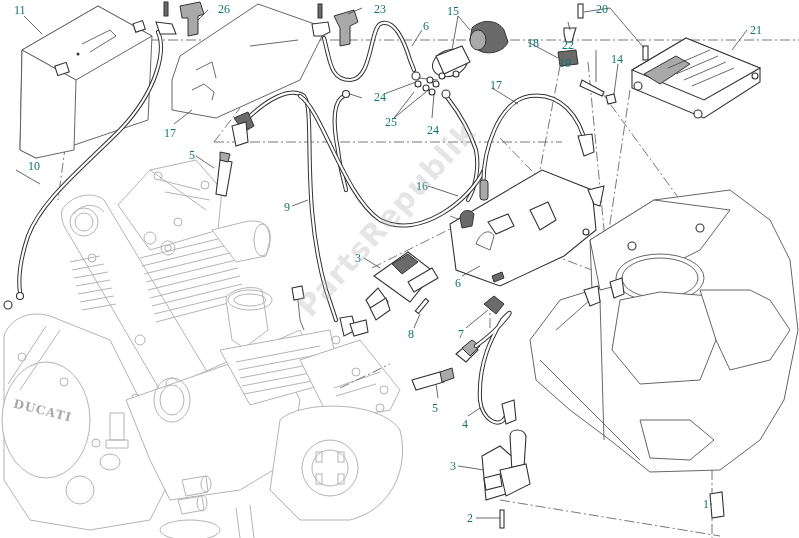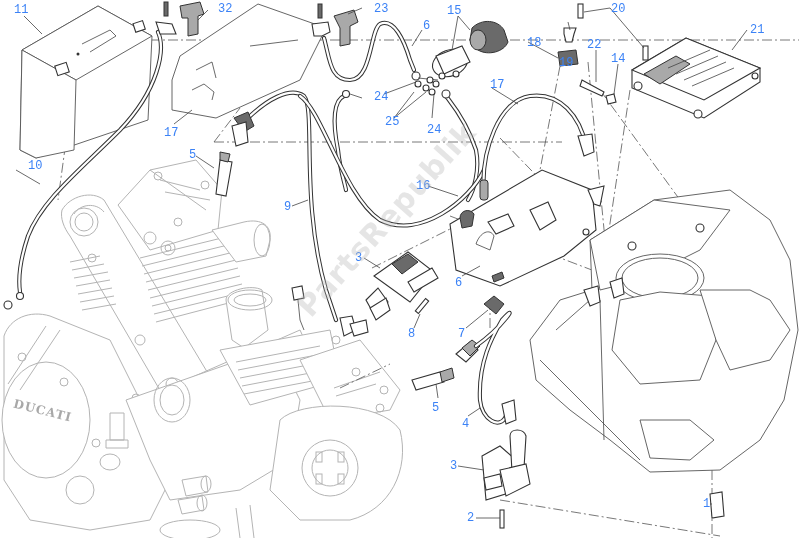--- a/index.html
+++ b/index.html
@@ -1,18 +1,18 @@
 <!DOCTYPE html>
 <html><head>
 <meta charset="utf-8">
 <style>
   html, body { margin: 0; padding: 0; background: #ffffff; }
   body { width: 799px; height: 538px; overflow: hidden; position: relative; font-family: "Liberation Sans", sans-serif; }
   #diagram { position: absolute; left: 0; top: 0; width: 799px; height: 538px; }
-  .label { position: absolute; font-size: 12px; color: #3b82f6; line-height: 12px; font-family: Liberation Mono, monospace; }
+  .label { position: absolute; font-size: 12px; color: #0f766e; line-height: 12px; font-family: Liberation Serif, serif; }
   .watermark { position: absolute; left: 290px; top: 300px; font-size: 30px; font-weight: bold; color: rgba(180,180,180,0.35); transform: rotate(-48deg); transform-origin: left top; letter-spacing: 1px; font-family: "DejaVu Sans", sans-serif; white-space: nowrap; }
   .eng { stroke: #b4b4b4; fill: none; stroke-width: 1; }
   .engf { stroke: #b4b4b4; fill: #ffffff; stroke-width: 1; }
   .part { stroke: #333; fill: #ffffff; stroke-width: 1.1; }
   .partd { stroke: #333; fill: #6a6a6a; stroke-width: 1; }
   .partg { stroke: #333; fill: #a9a9a9; stroke-width: 1; }
   .cable { stroke: #333; fill: none; stroke-width: 4.2; stroke-linecap: round; }
   .cablei { stroke: #ffffff; fill: none; stroke-width: 2.2; stroke-linecap: round; }
   .lead { stroke: #444; fill: none; stroke-width: 0.8; }
   .dash { stroke: #555; fill: none; stroke-width: 0.8; stroke-dasharray: 10 3 2 3; }
@@ -324,29 +324,29 @@
     <path class="lead" d="M466,328 L488,310"></path>
     <path class="lead" d="M438,398 L436,384"></path>
     <path class="lead" d="M468,416 L480,408"></path>
     <path class="lead" d="M458,466 L484,470"></path>
     <path class="lead" d="M476,518 L500,518"></path>
     <path class="lead" d="M710,504 L712,504"></path>
   </g>
 </svg>
 
 <div class="label" style="left:14px;top:4px;">11</div>
-<div class="label" style="left:218px;top:3px;">32</div>
+<div class="label" style="left:218px;top:3px;">26</div>
 <div class="label" style="left:374px;top:3px;">23</div>
 <div class="label" style="left:423px;top:20px;">6</div>
 <div class="label" style="left:447px;top:5px;">15</div>
 <div class="label" style="left:559px;top:17px;margin-top:40px;">19</div>
 <div class="label" style="left:527px;top:37px;text-align:center;">18</div>
-<div class="label" style="left:611px;top:3px;">20</div>
+<div class="label" style="left:596px;top:3px;">20</div>
 <div class="label" style="left:750px;top:24px;">21</div>
-<div class="label" style="left:587px;top:39px;">22</div>
+<div class="label" style="left:562px;top:39px;">22</div>
 <div class="label" style="left:611px;top:53px;">14</div>
 <div class="label" style="left:490px;top:79px;">17</div>
 <div class="label" style="left:374px;top:91px;">24</div>
 <div class="label" style="left:385px;top:116px;">25</div>
 <div class="label" style="left:427px;top:124px;">24</div>
 <div class="label" style="left:164px;top:127px;">17</div>
 <div class="label" style="left:189px;top:149px;">5</div>
 <div class="label" style="left:8px;top:160px;margin-left:20px;">10</div>
 <div class="label" style="left:416px;top:180px;">16</div>
 <div class="label" style="left:284px;top:201px;">9</div>

